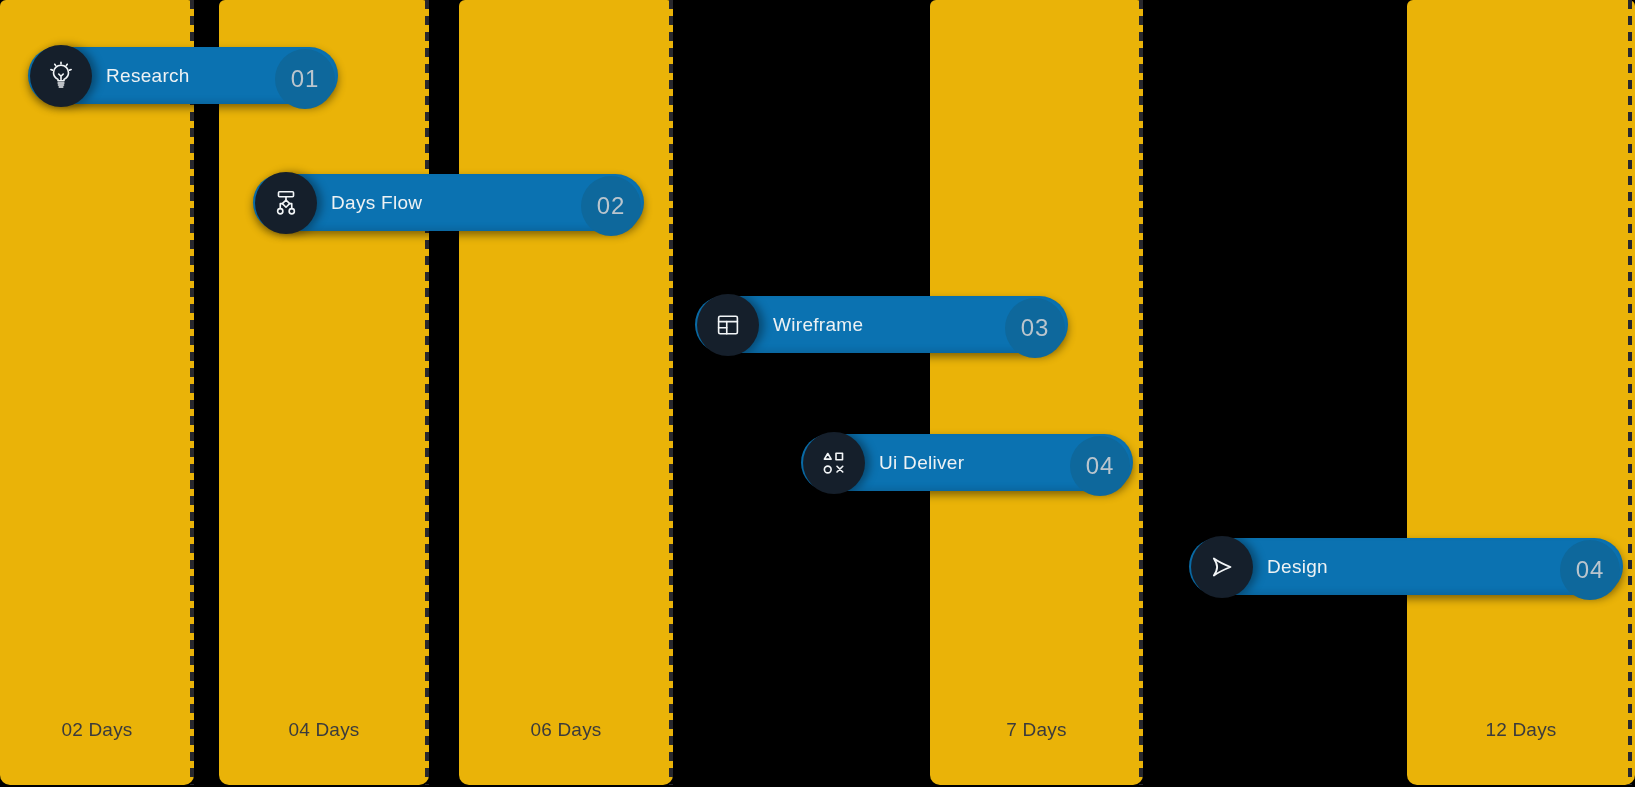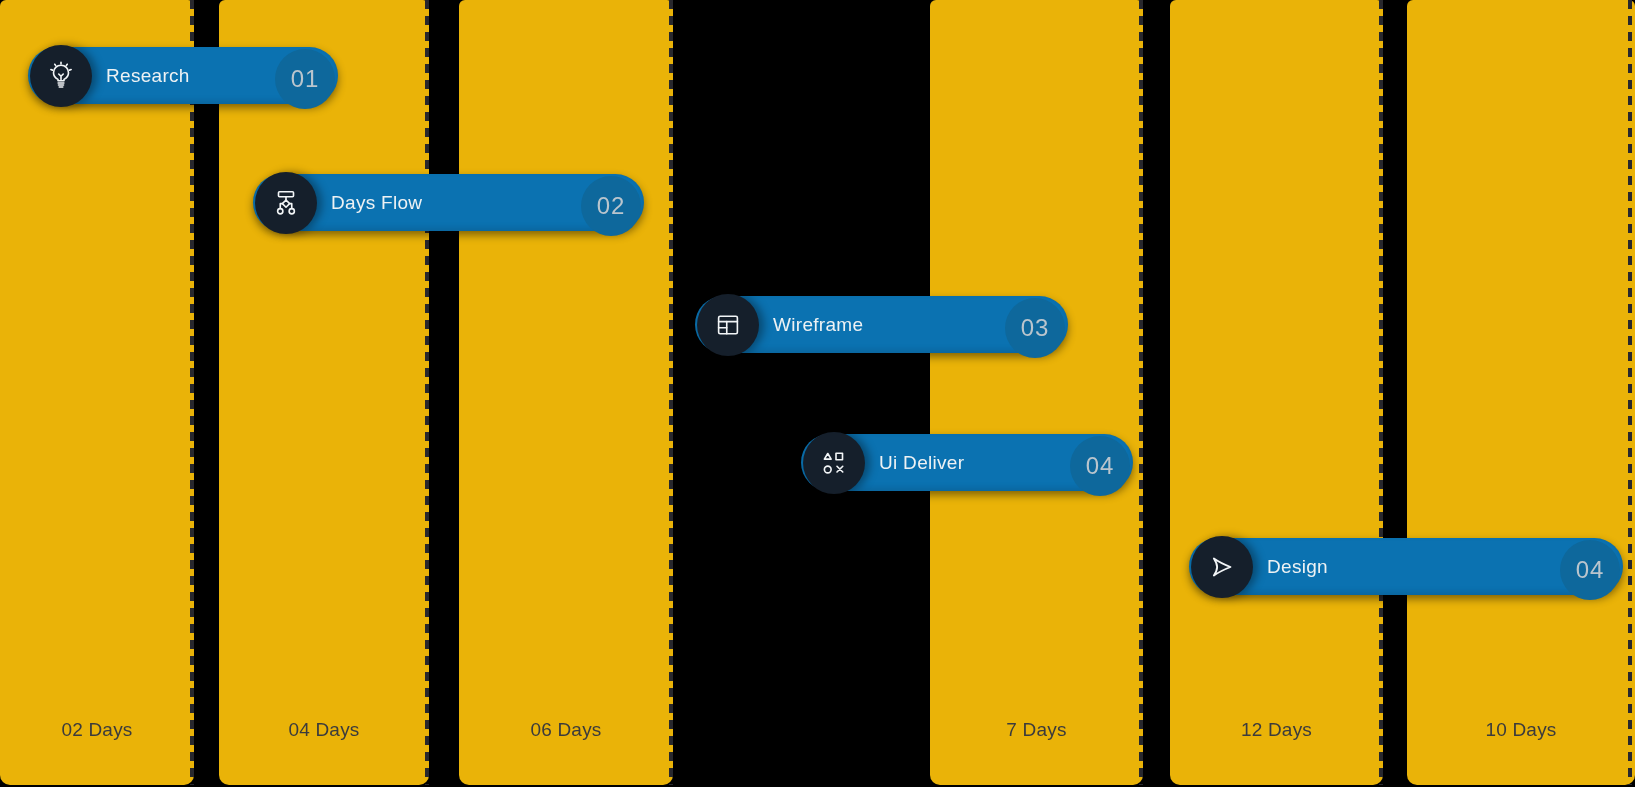--- a/index.html
+++ b/index.html
@@ -53,25 +53,22 @@
   </div>
   <div class="col" style="left:219px;width:210px">
     <div class="day-label">04 Days</div>
   </div>
   <div class="col" style="left:459px;width:214px">
     <div class="day-label">06 Days</div>
   </div>
   <div class="col" style="left:930px;width:213px">
     <div class="day-label">7 Days</div>
   </div>
-  <div class="col" style="left:1170px;width:213px">
+  <div class="col last" style="left:1407px;width:228px">
     <div class="day-label">12 Days</div>
-  </div>
-  <div class="col last" style="left:1407px;width:228px">
-    <div class="day-label">10 Days</div>
   </div>
 
   <div class="bar" style="left:28px;top:47px;width:310px">
     <span class="icon-circle">
       <svg width="30" height="30" viewBox="0 0 24 24" fill="none" stroke="#f2f5f7" stroke-width="1.3" stroke-linecap="round" stroke-linejoin="round">
         <path d="M9.6 15.8v-1.1c-2.1-1.1-3.6-3-3.6-5.3a6 6 0 1 1 12 0c0 2.3-1.5 4.2-3.6 5.3v1.1z"></path>
         <path d="M12 14.8v-2.6 M10.2 10.4l1.8 1.8 1.8-1.8"></path>
         <path d="M9.7 17.6h4.6 M10 19.2h4 M10.6 20.8h2.8"></path>
         <path d="M12 1v1.3 M7 2.6l.8 1.1 M17 2.6l-.8 1.1 M3.9 6.8l1.3.5 M20.1 6.8l-1.3.5"></path>
       </svg>

